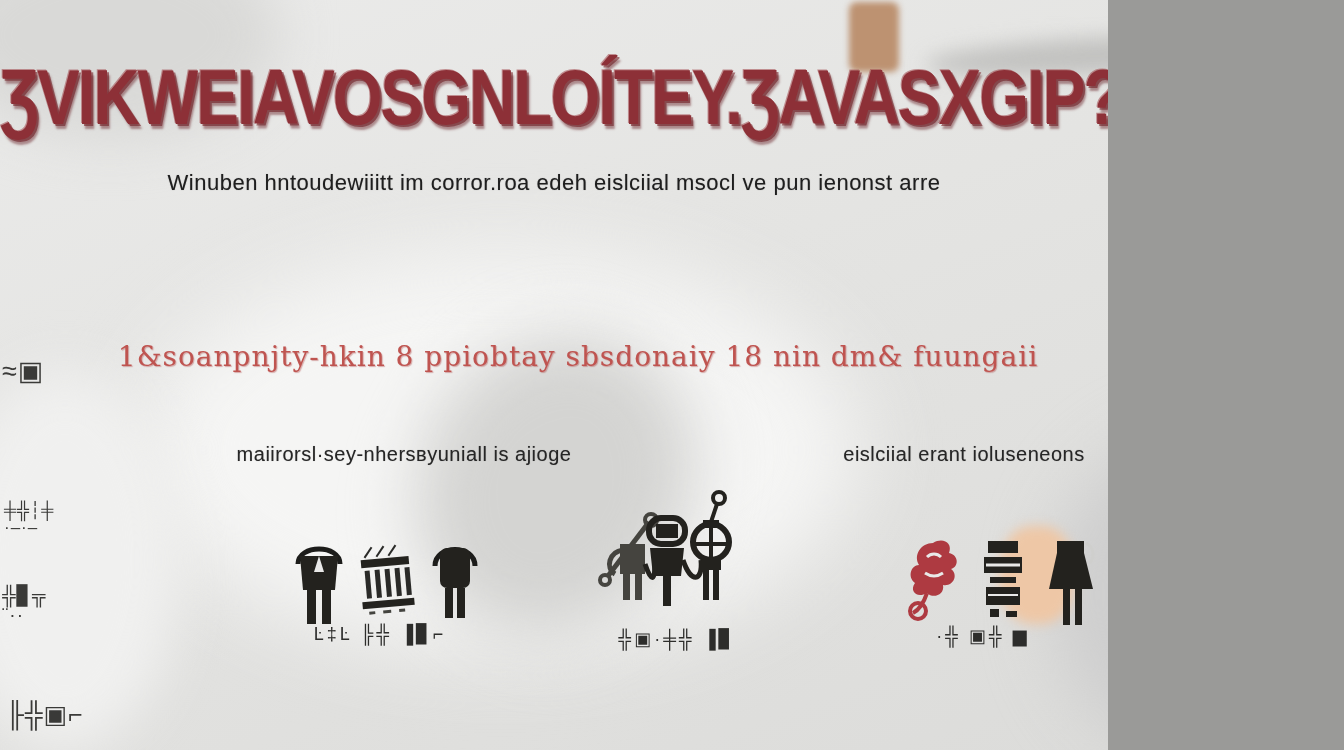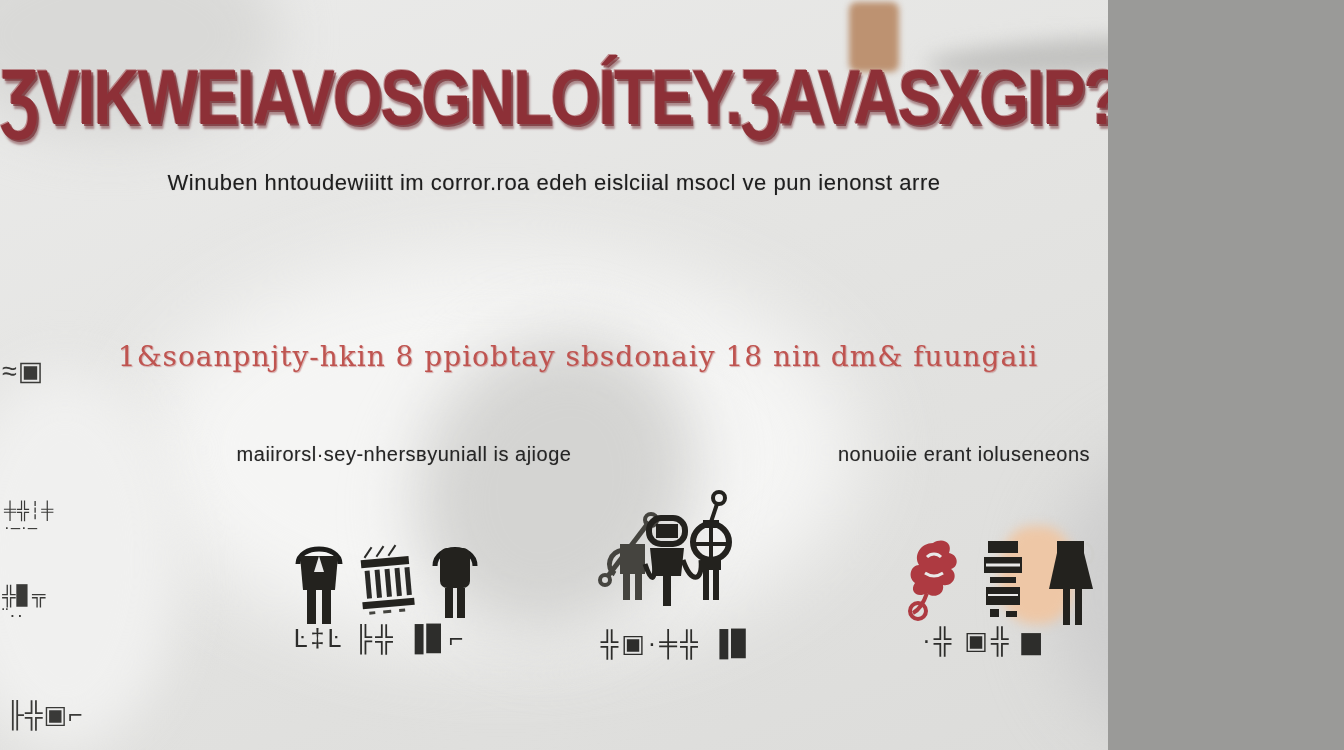--- a/index.html
+++ b/index.html
@@ -45,21 +45,21 @@
     position:absolute;top:443px;text-align:center;font-size:20px;color:#262626;
     letter-spacing:.5px;text-shadow:0 0 1px rgba(30,30,30,.3);white-space:nowrap;
   }
   .col-left{left:188px;width:432px;}
   .col-right{left:778px;width:372px;}
   .icon-group{position:absolute;display:flex;align-items:flex-end;gap:13px;}
   .g-left{left:292px;top:536px;}
   .g-mid{left:597px;top:488px;}
   .g-right{left:905px;top:537px;}
   .caption{
-    position:absolute;text-align:center;font-size:25px;color:#2d2d2b;
+    position:absolute;text-align:center;font-size:18px;color:#2d2d2b;
     letter-spacing:3px;white-space:pre-line;line-height:1.05;
   }
   .cap-left{left:290px;width:180px;top:625px;}
   .cap-mid{left:597px;width:160px;top:630px;}
   .cap-right{left:908px;width:150px;top:627px;}
   .margin-glyph{
     position:absolute;color:#3a3a38;white-space:pre-line;line-height:1.0;
     letter-spacing:1px;
   }
   .mg1{left:2px;top:358px;font-size:27px;}
@@ -82,21 +82,21 @@
   <div class="blob b-streak"></div>
   <div class="blob b-tanbox"></div>
   <div class="blob b-peach"></div>
   <div class="blob b-corner"></div>
 
   <h1 class="title">ƷVIKWEIAVOSGNLOÍTEY.ƷAVASXGIP?</h1>
   <p class="sub sub1">Winuben hntoudewiiitt im corror.roa edeh eislciial msocl ve pun ienonst arre</p>
   <div class="tagline">1&amp;soanpnjty-hkin 8 ppiobtay sbsdonaiy 18 nin dm&amp; fuungaii</div>
 
   <div class="col-label col-left">maiirorsl·sey-nhersвyuniall is ajioge</div>
-  <div class="col-label col-right">nonuoiie erant ioluseneons</div>
+  <div class="col-label col-right">eislciial erant ioluseneons</div>
 
   <div class="icon-group g-left">
     <svg width="54" height="92" viewBox="0 0 54 92">
       <path d="M6,28 C6,8 48,8 48,28" fill="none" stroke="#1c1c1a" stroke-width="5"></path>
       <path d="M8,20 L46,20 L43,54 L11,54 Z" fill="#23221e"></path>
       <path d="M27,20 L22,36 L32,36 Z" fill="#e9e9e8"></path>
       <rect x="15" y="54" width="9" height="34" fill="#23221e"></rect>
       <rect x="30" y="54" width="9" height="34" fill="#23221e"></rect>
     </svg>
     <svg width="56" height="92" viewBox="0 0 56 92">

